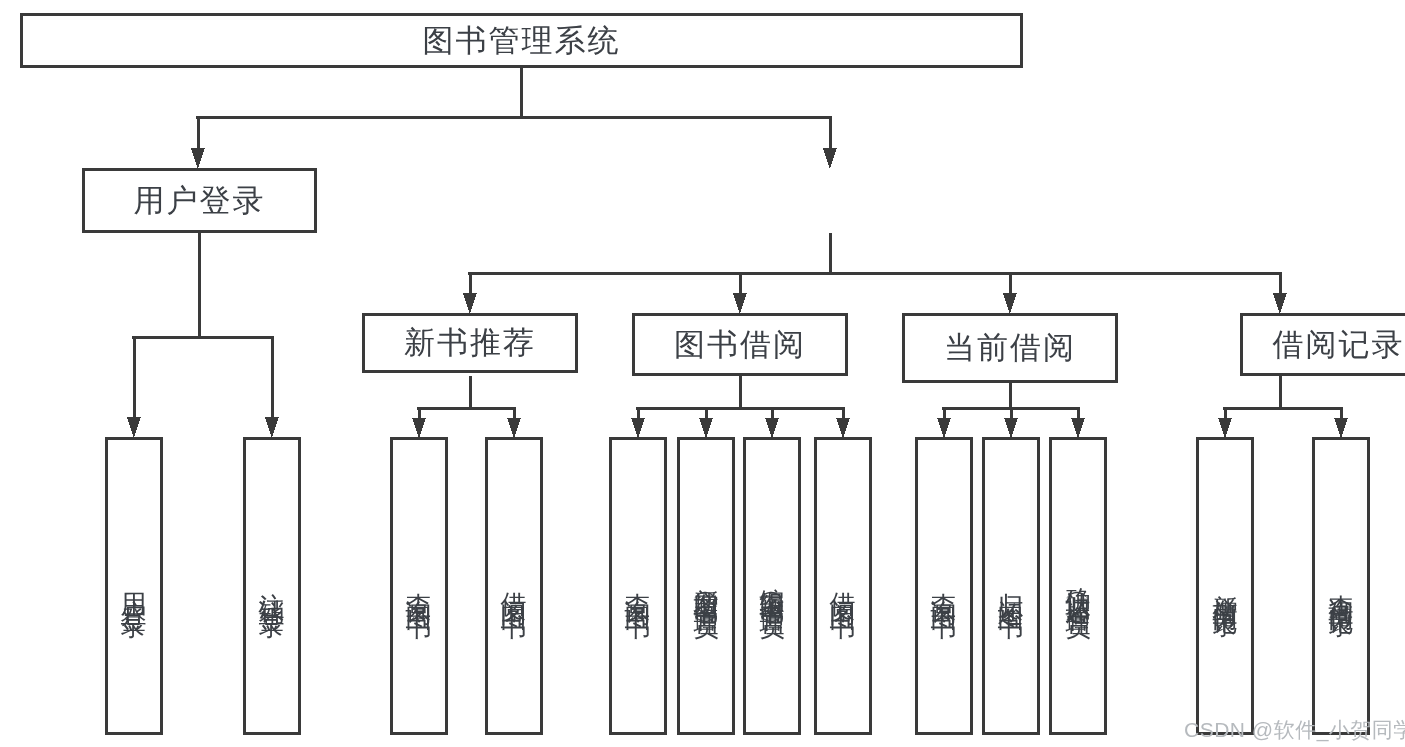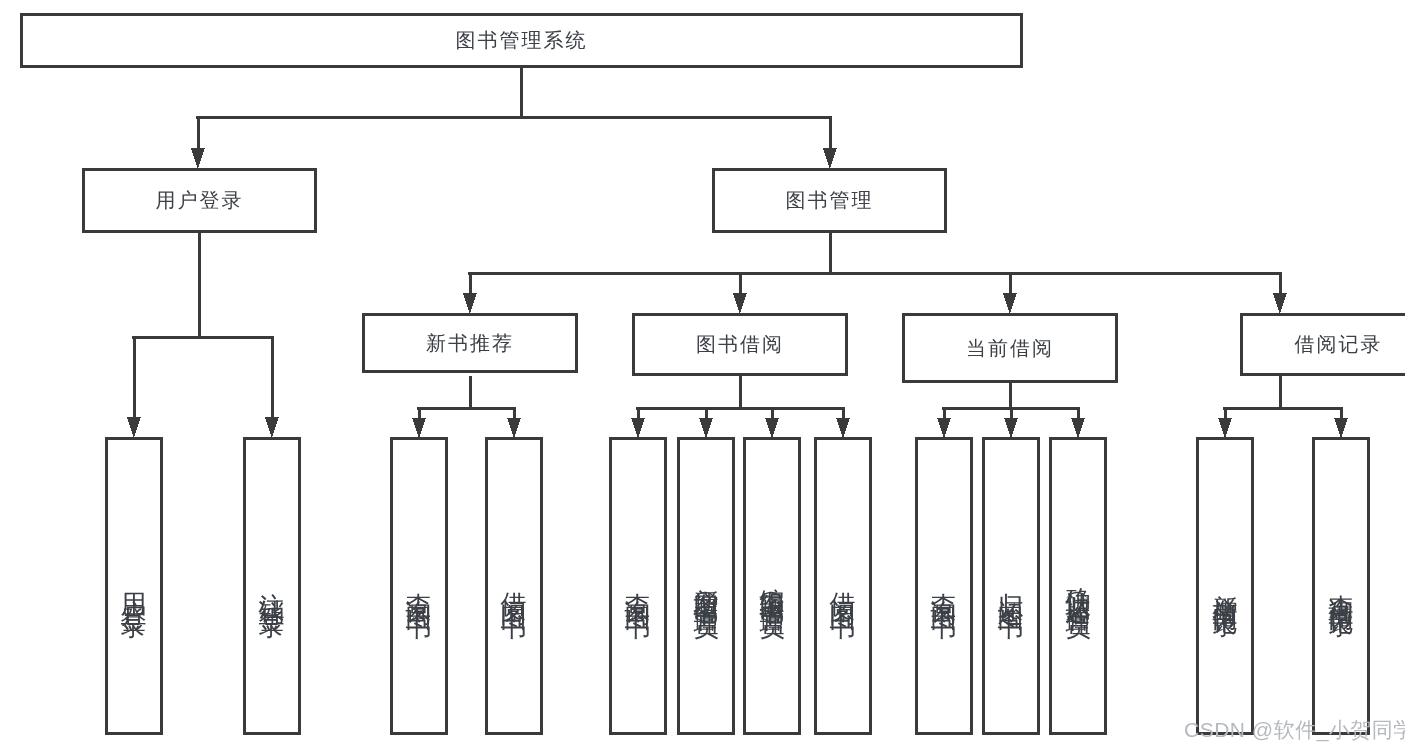--- a/index.html
+++ b/index.html
@@ -5,21 +5,21 @@
   html,body{margin:0;padding:0;background:#ffffff;}
   .canvas{
     position:relative;width:1405px;height:747px;background:#ffffff;overflow:hidden;
     font-family:"Liberation Sans","DejaVu Sans",sans-serif;color:#3c4046;
   }
   .wires{position:absolute;left:0;top:0;width:1405px;height:747px;}
   .node{
     position:absolute;box-sizing:border-box;background:#ffffff;
     border:3px solid #3a3a3a;display:flex;align-items:center;justify-content:center;
   }
-  .hnode{font-size:20px;letter-spacing:2px;font-weight:400;}
+  .hnode{font-size:31px;letter-spacing:2px;font-weight:400;}
   .vnode .vtext{
     writing-mode:vertical-rl;text-orientation:mixed;
     font-size:26px;line-height:1;letter-spacing:7px;white-space:nowrap;
   }
   .vnode-sm .vtext{font-size:25px;letter-spacing:4px;}
   .watermark{
     position:absolute;left:1184px;top:716px;font-size:21px;letter-spacing:0.5px;
     color:#b6babe;white-space:nowrap;
   }
 </style>
@@ -86,21 +86,20 @@
     <line x1="1223" y1="408" x2="1343" y2="408"></line>
     <line x1="1225" y1="408" x2="1225" y2="420"></line>
       <polygon stroke="none" points="1218,418 1232,418 1225,438"></polygon>
     <line x1="1341" y1="408" x2="1341" y2="420"></line>
       <polygon stroke="none" points="1334,418 1348,418 1341,438"></polygon>
   </svg>
 
   <div class="node hnode" style="left:20px;top:13px;width:1003px;height:55px;">图书管理系统</div>
 
   <div class="node hnode" style="left:82px;top:168px;width:235px;height:65px;">用户登录</div>
-  <div class="node hnode" style="left:712px;top:168px;width:235px;height:65px;">图书管理</div>
 
   <div class="node hnode" style="left:362px;top:313px;width:216px;height:60px;">新书推荐</div>
   <div class="node hnode" style="left:632px;top:313px;width:216px;height:63px;">图书借阅</div>
   <div class="node hnode" style="left:902px;top:313px;width:216px;height:70px;">当前借阅</div>
   <div class="node hnode" style="left:1240px;top:313px;width:197px;height:63px;">借阅记录</div>
 
   <div class="node vnode" style="left:105px;top:437px;width:58px;height:298px;">
     <span class="vtext">用户登录</span>
   </div>
   <div class="node vnode" style="left:243px;top:437px;width:58px;height:298px;">

